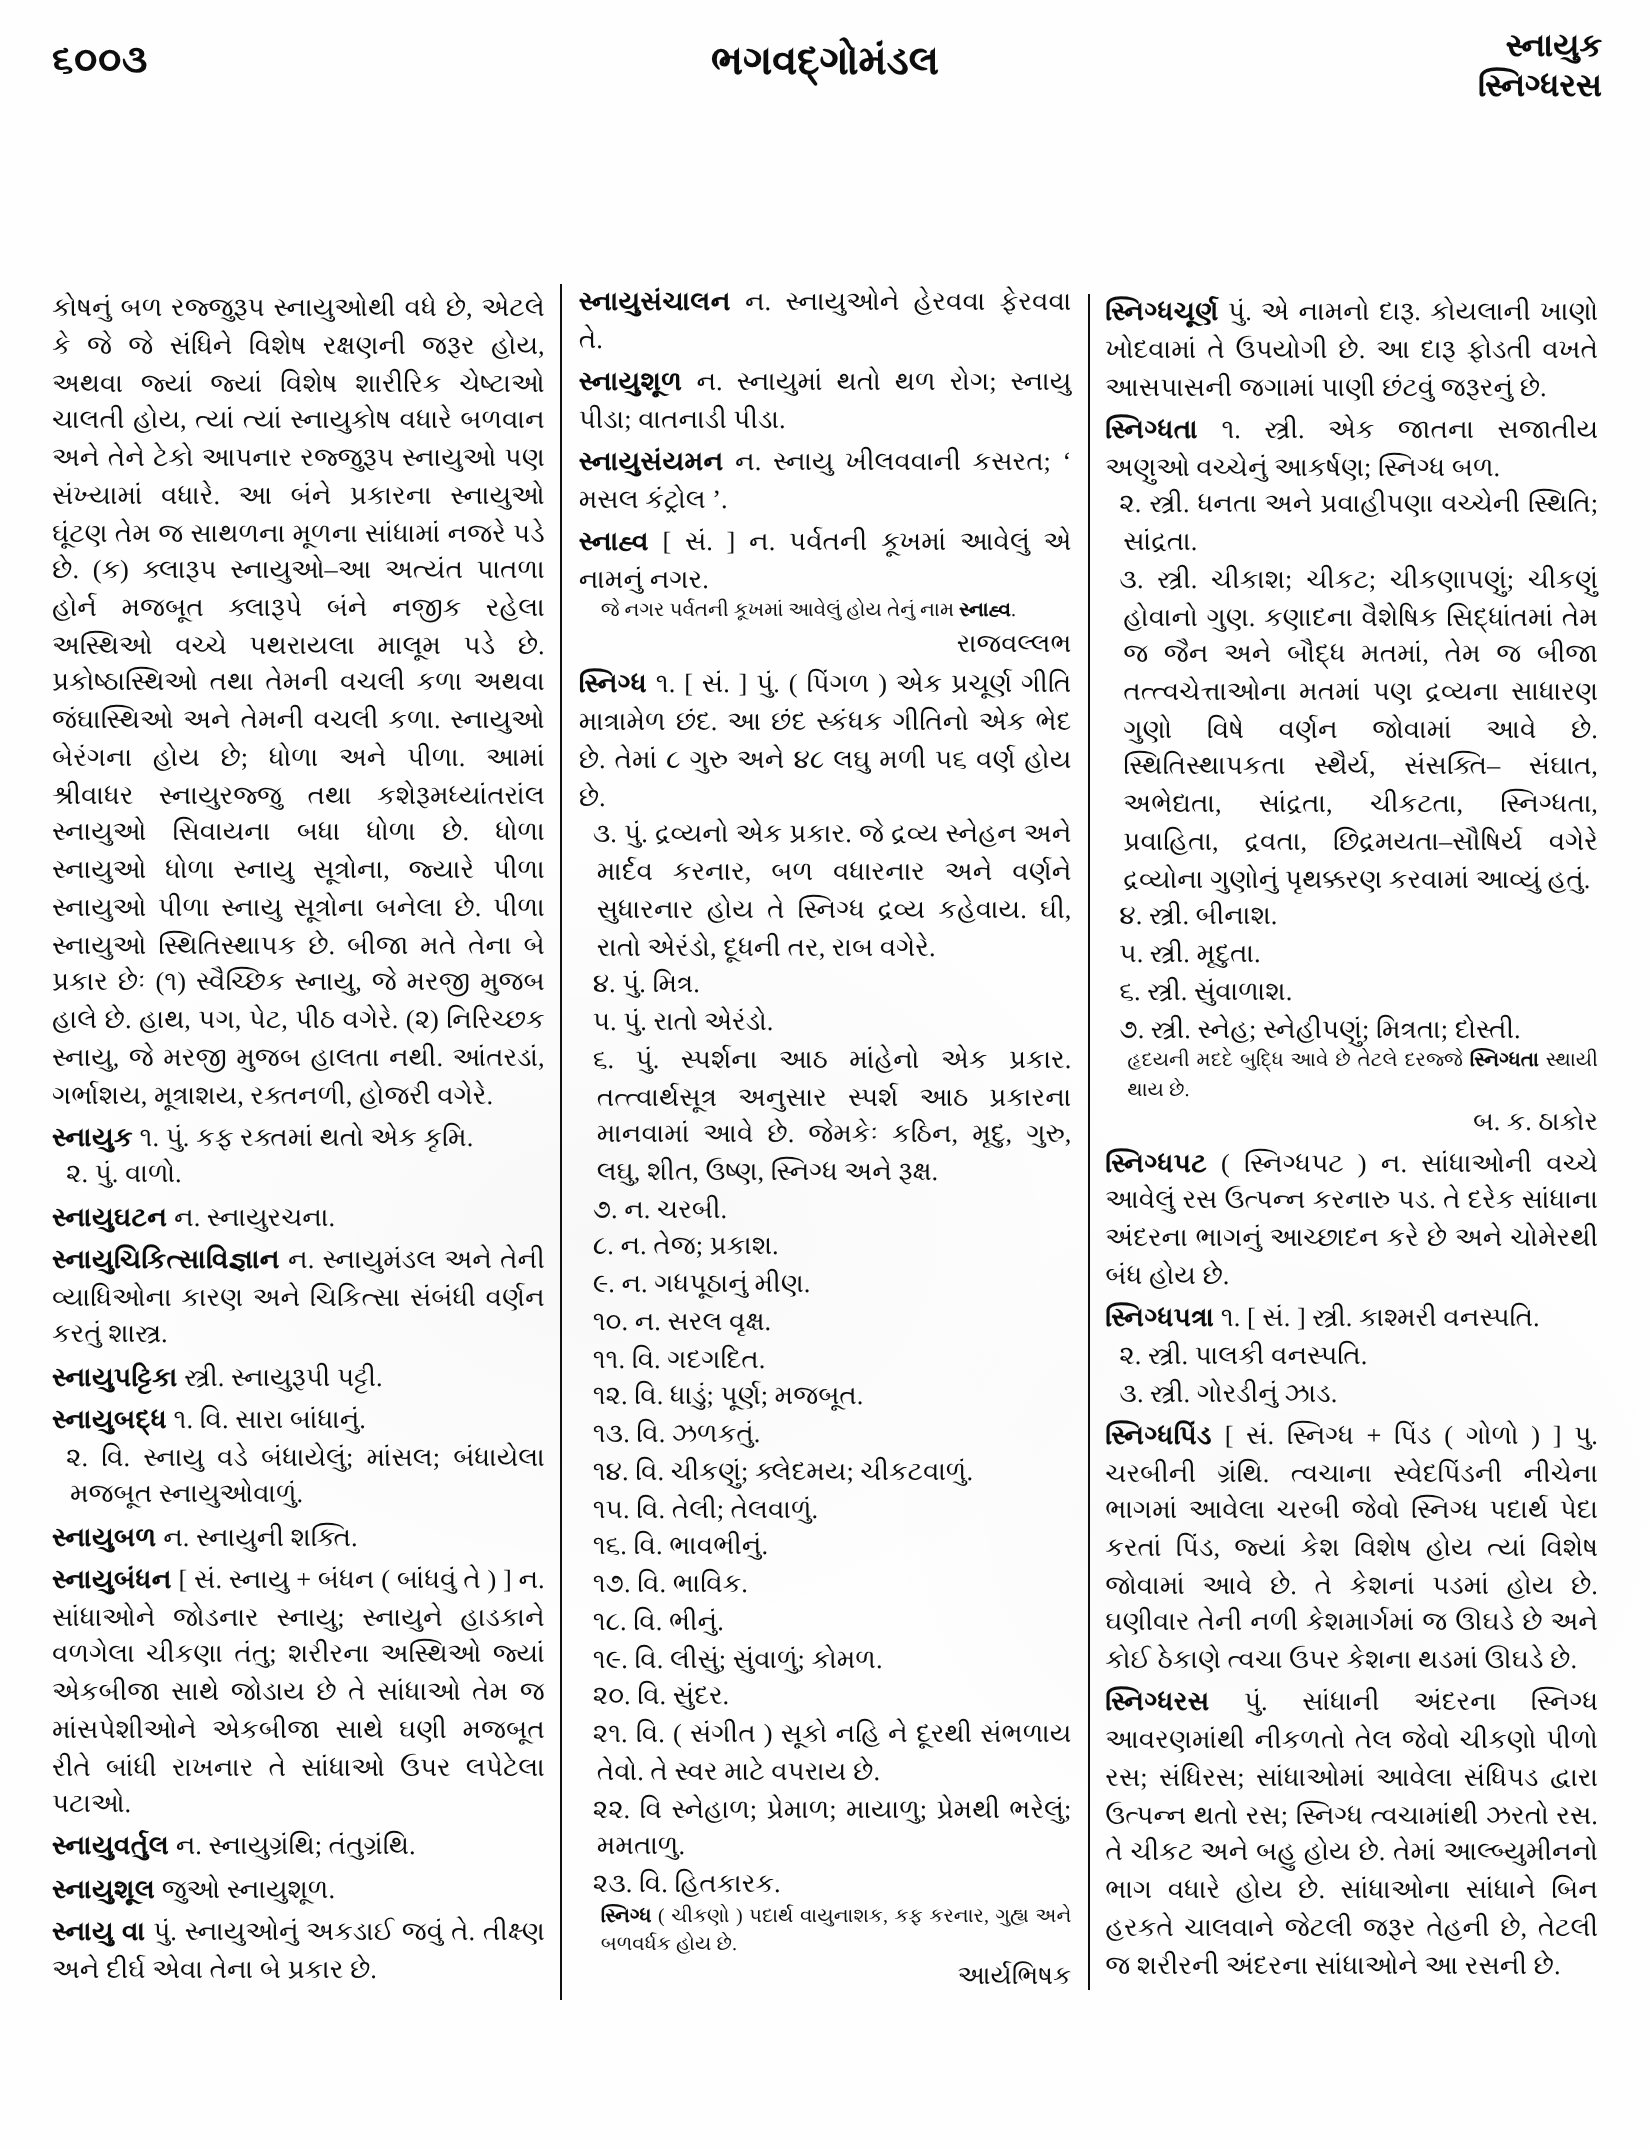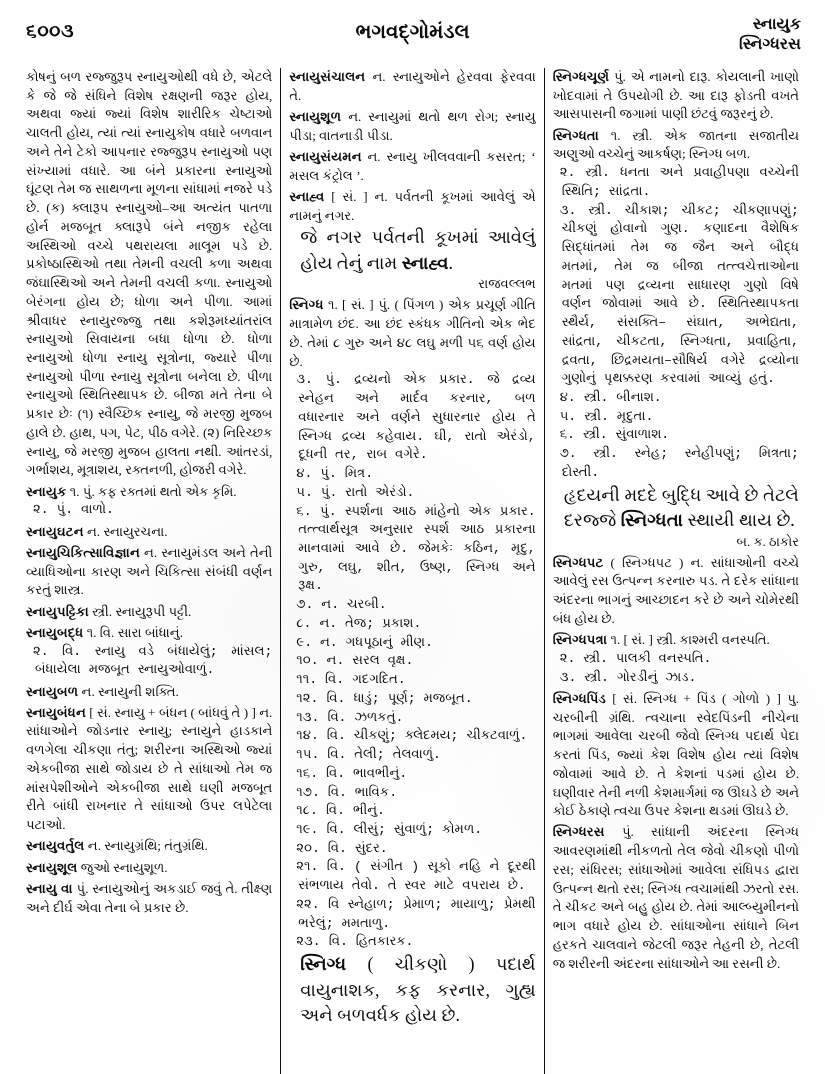--- a/index.html
+++ b/index.html
@@ -59,20 +59,21 @@
   .running-heads div {
     font-size: 16px;
     font-weight: bold;
   }
 
   
   .columns {
     position: relative;
     display: flex;
     height: 1006px;
+    align-items: center;
   }
   .col {
     width: 250px;
     padding: 0 8px;
     box-sizing: content-box;
     font-size: 13.2px;
     line-height: 1.42;
     text-align: justify;
     overflow: hidden;
   }
@@ -89,25 +90,24 @@
   }
   .brk {
     font-weight: normal;
   }
   .pos {
     font-weight: normal;
   }
   .sense {
     margin-left: 9px;
     text-indent: -2px;
-    font-family: Liberation Mono, monospace;
   }
   .quote {
     margin-left: 11px;
-    font-size: 18px;
+    font-size: 10px;
   }
   .cite {
     text-align: right;
     font-size: 13px;
     margin-top: -1px;
   }
   .quote-hw {
     font-weight: bold;
   }
 </style>
@@ -193,20 +193,21 @@
           <div class="sense"><span>૧૫.</span> <span class="pos">વિ.</span> <span>તેલી; તેલવાળું.</span></div>
           <div class="sense"><span>૧૬.</span> <span class="pos">વિ.</span> <span>ભાવભીનું.</span></div>
           <div class="sense"><span>૧૭.</span> <span class="pos">વિ.</span> <span>ભાવિક.</span></div>
           <div class="sense"><span>૧૮.</span> <span class="pos">વિ.</span> <span>ભીનું.</span></div>
           <div class="sense"><span>૧૯.</span> <span class="pos">વિ.</span> <span>લીસું; સુંવાળું; કોમળ.</span></div>
           <div class="sense"><span>૨૦.</span> <span class="pos">વિ.</span> <span>સુંદર.</span></div>
           <div class="sense"><span>૨૧.</span> <span class="pos">વિ.</span> <span>( સંગીત ) સૂકો નહિ ને દૂરથી સંભળાય તેવો. તે સ્વર માટે વપરાય છે.</span></div>
           <div class="sense"><span>૨૨.</span> <span class="pos">વિ</span> <span>સ્નેહાળ; પ્રેમાળ; માયાળુ; પ્રેમથી ભરેલું; મમતાળુ.</span></div>
           <div class="sense"><span>૨૩.</span> <span class="pos">વિ.</span> <span>હિતકારક.</span></div>
           <div class="quote"><span class="quote-hw">સ્નિગ્ધ</span><span> ( ચીકણો ) પદાર્થ વાયુનાશક, કફ કરનાર, ગુહ્ય અને બળવર્ધક હોય છે.</span></div>
+          <div class="cite">આર્યભિષક</div>
         </div>
       </div>
     <div class="col" id="col-3">
         <div class="entry">
           <div><span class="hw">સ્નિગ્ધચૂર્ણ</span> <span class="pos">પું.</span> <span>એ નામનો દારૂ. કોયલાની ખાણો ખોદવામાં તે ઉપયોગી છે. આ દારૂ ફોડતી વખતે આસપાસની જગામાં પાણી છંટવું જરૂરનું છે.</span></div>
         </div>
         <div class="entry">
           <div><span class="hw">સ્નિગ્ધતા</span> <span>૧.</span> <span class="pos">સ્ત્રી.</span> <span>એક જાતના સજાતીય અણુઓ વચ્ચેનું આકર્ષણ; સ્નિગ્ધ બળ.</span></div>
           <div class="sense"><span>૨.</span> <span class="pos">સ્ત્રી.</span> <span>ધનતા અને પ્રવાહીપણા વચ્ચેની સ્થિતિ; સાંદ્રતા.</span></div>
           <div class="sense"><span>૩.</span> <span class="pos">સ્ત્રી.</span> <span>ચીકાશ; ચીકટ; ચીકણાપણું; ચીકણું હોવાનો ગુણ. કણાદના વૈશેષિક સિદ્ધાંતમાં તેમ જ જૈન અને બૌદ્ધ મતમાં, તેમ જ બીજા તત્ત્વચેત્તાઓના મતમાં પણ દ્રવ્યના સાધારણ ગુણો વિષે વર્ણન જોવામાં આવે છે. સ્થિતિસ્થાપકતા સ્થૈર્ય, સંસક્તિ– સંઘાત, અભેદ્યતા, સાંદ્રતા, ચીકટતા, સ્નિગ્ધતા, પ્રવાહિતા, દ્રવતા, છિદ્રમયતા–સૌષિર્ય વગેરે દ્રવ્યોના ગુણોનું પૃથક્કરણ કરવામાં આવ્યું હતું.</span></div>

